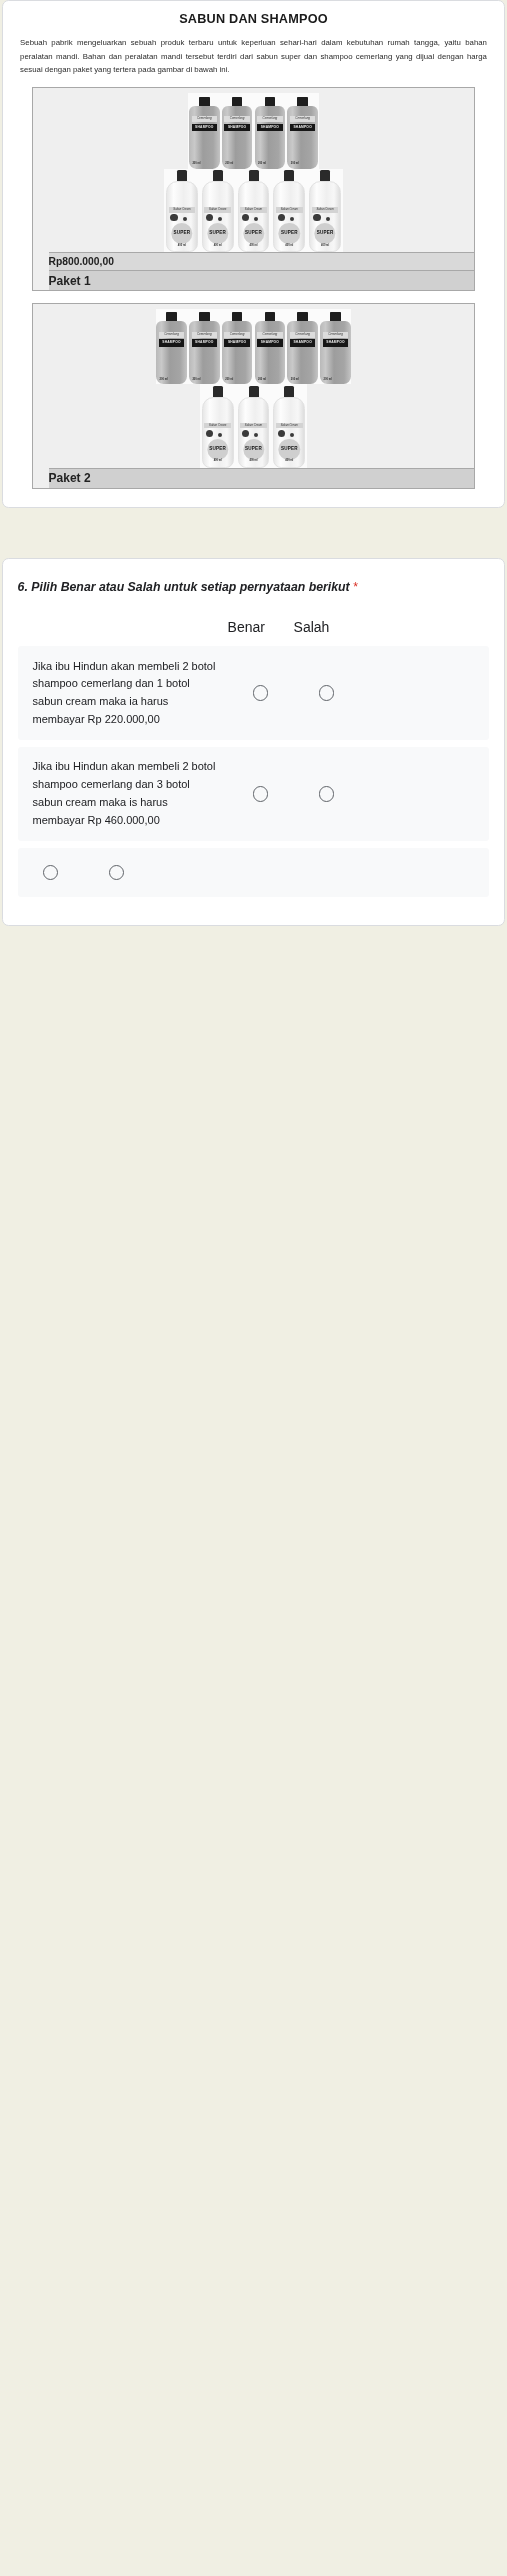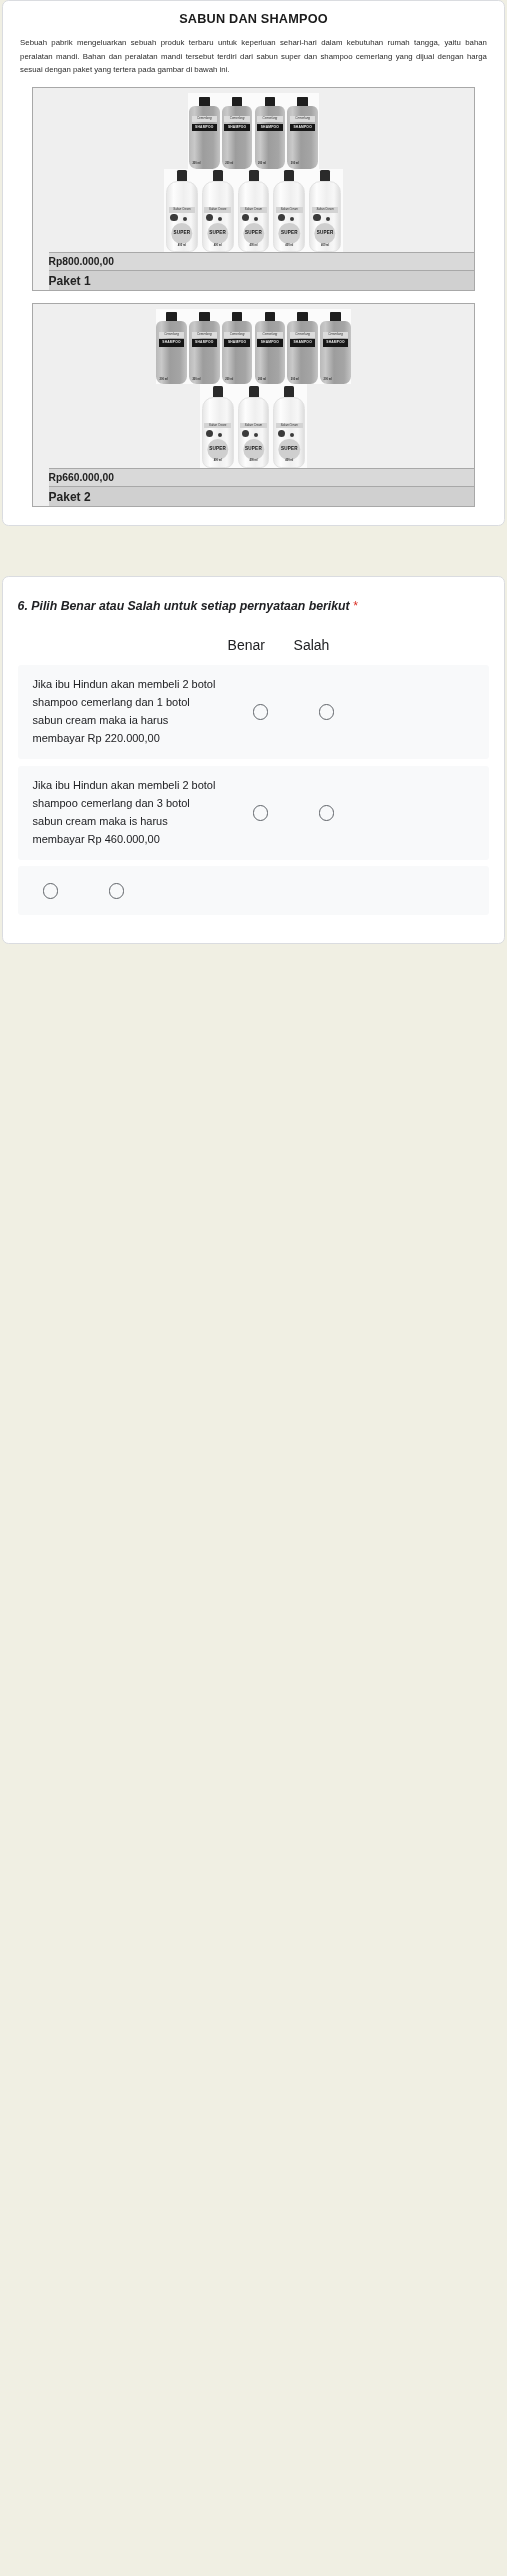--- a/index.html
+++ b/index.html
@@ -419,21 +419,20 @@
                 <div class="dot-a"></div>
                 <div class="dot-b"></div>
                 <div class="seal"></div>
                 <div class="seal-txt">SUPER</div>
                 <div class="vol">400 ml</div>
               </div>
             </div>
           </div>
         </div>
       </div>
-      <div class="pkg-price">Rp660.000,00</div>
       <div class="pkg-name">Paket 2</div>
     </div>
   </div>
 
   <div class="gap"></div>
 
   <div class="card card-question">
 
     <div class="q-title"><span>6. Pilih Benar atau Salah untuk setiap pernyataan berikut</span> <span class="req">*</span></div>
 

